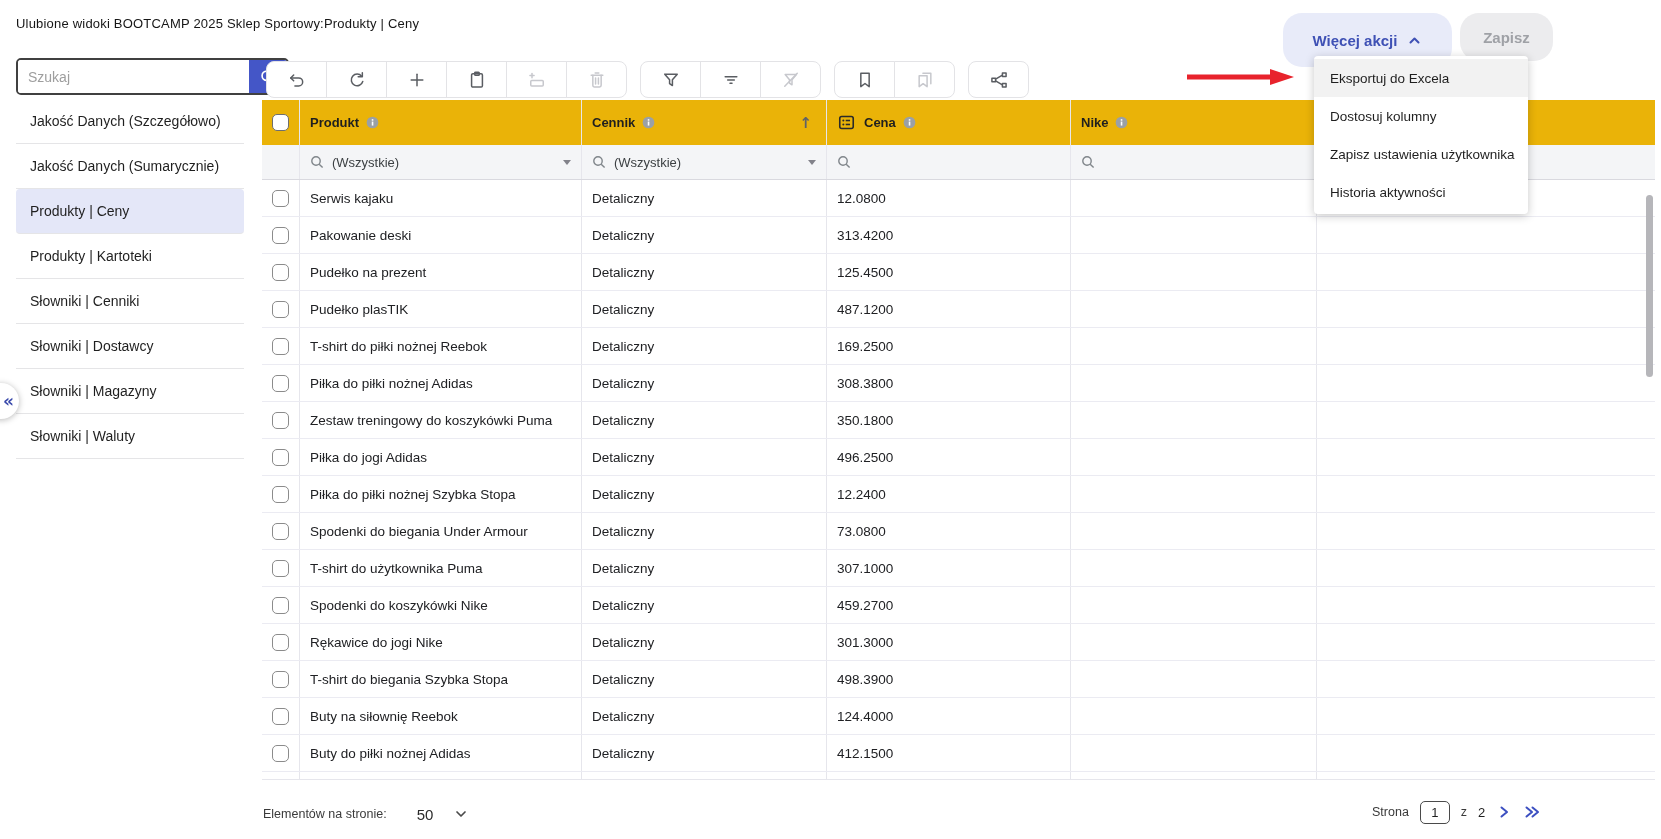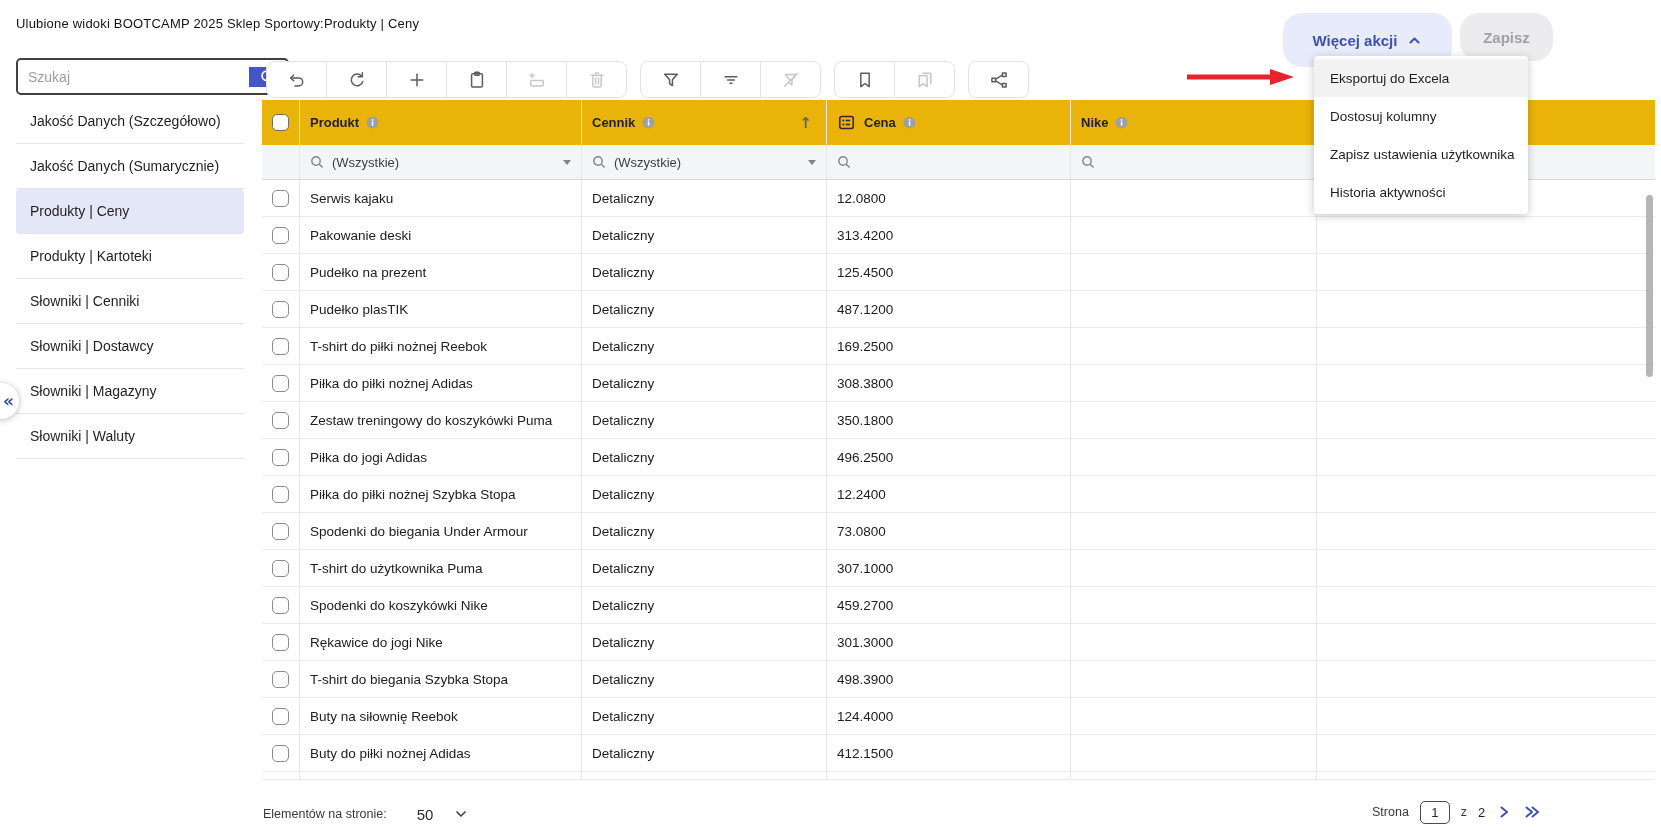--- a/index.html
+++ b/index.html
@@ -5,21 +5,21 @@
   * { margin:0; padding:0; box-sizing:border-box; }
   html,body { background:#fff; }
   .app{
     position:relative; width:1661px; height:839px; background:#fff; overflow:hidden;
     font-family:"Liberation Sans", sans-serif; color:#1f1f1f;
   }
   
   .page-title{ position:absolute; left:16px; top:16px; font-size:13px; font-weight:500; color:#161616; letter-spacing:.2px;}
   
   .search-box{ position:absolute; left:16px; top:58px; width:273px; height:37px;
-    border:2px solid #404040; border-radius:5px; display:flex; overflow:hidden; background:#fff;align-items:center;}
+    border:2px solid #404040; border-radius:5px; display:flex; overflow:hidden; background:#fff;}
   .search-box input{ flex:1; border:none; outline:none; padding:0 10px; font-size:14px; color:#333;
     font-family:"Liberation Sans",sans-serif;}
   .search-box input::placeholder{ color:#9e9e9e; }
   .search-btn{ width:38px; background:#4456c7; border:none; display:flex; align-items:center; justify-content:center; cursor:pointer;}
   
   .sidebar{ position:absolute; left:16px; top:99px; width:228px; }
   .side-item{ height:45px; display:flex; align-items:center; padding:0 14px; font-size:14px;
     color:#1f1f1f; border-bottom:1px solid #e5e5e7; cursor:pointer; }
   .side-item.selected{ background:#e4e7f8; border-radius:4px; }
   .collapse-btn{ position:absolute; left:-17px; top:383px; width:36px; height:36px; border-radius:50%;

